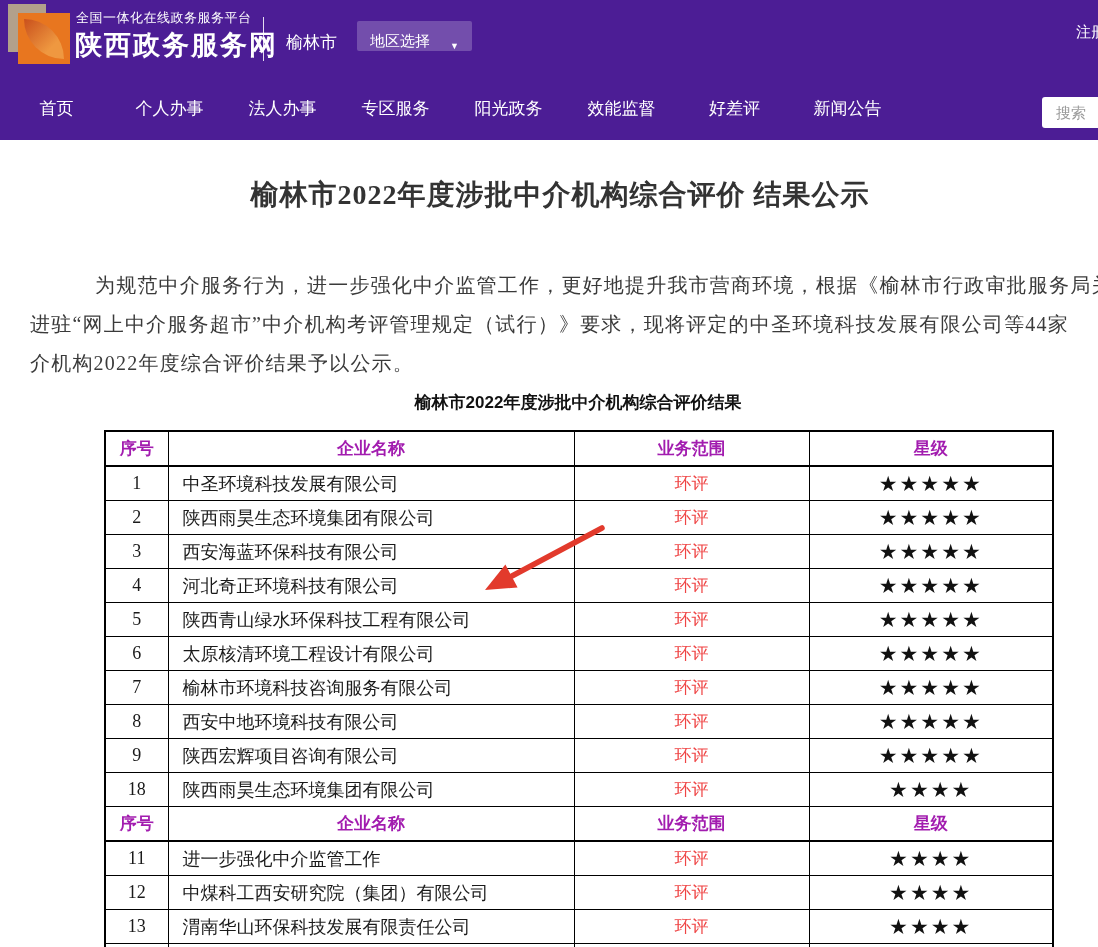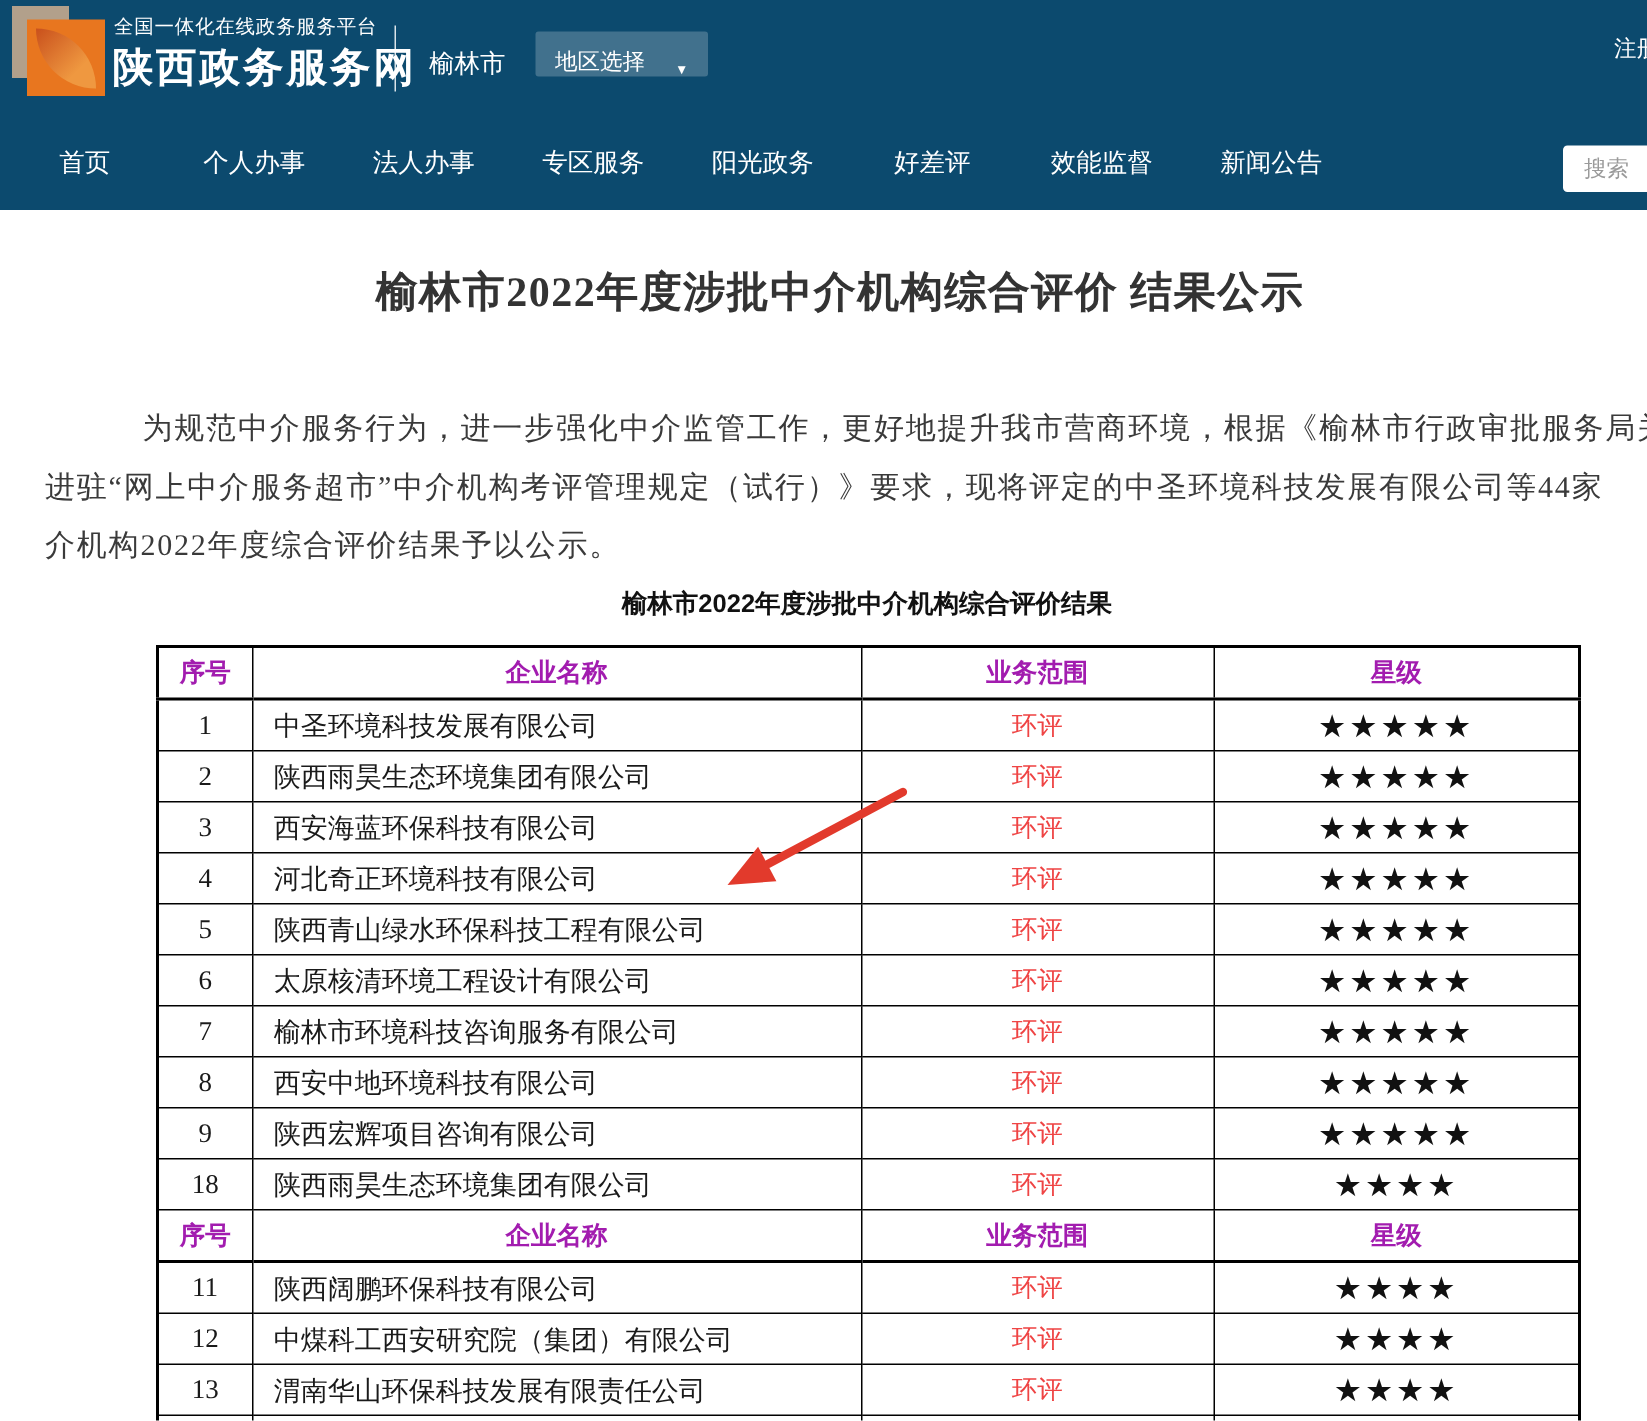--- a/index.html
+++ b/index.html
@@ -4,21 +4,21 @@
 <style>
   html,body{margin:0;padding:0;}
   body{
     position:relative;
     width:1098px;height:947px;
     overflow:hidden;
     background:#ffffff;
     font-family:"Liberation Sans",sans-serif;
   }
   
-  .masthead{position:absolute;top:0;left:0;width:1098px;height:140px;background:#0c4a6e;}
+  .masthead{position:absolute;top:0;left:0;width:1098px;height:140px;background:#4c1d95;}
   .topbar{position:absolute;top:0;left:0;width:100%;height:78px;}
   .logo{position:absolute;left:8px;top:2px;width:64px;height:64px;}
   .logo-tan{position:absolute;left:0;top:2px;width:38px;height:48px;background:#b2a08b;}
   .logo-orange{position:absolute;left:10px;top:11px;width:52px;height:51px;background:#e8761f;}
   .logo-leaf{position:absolute;left:6px;top:6px;width:40px;height:40px;
     background:linear-gradient(135deg,#c9501c 0%,#ef9840 70%);border-radius:0 100% 0 100%;}
   .brand-small{position:absolute;left:76px;top:9px;color:#fff;font-size:13px;letter-spacing:.5px;}
   .brand-large{position:absolute;left:75px;top:27px;color:#fff;font-size:27px;font-weight:bold;letter-spacing:2px;}
   .v-divider{position:absolute;left:263px;top:17px;width:1px;height:44px;background:rgba(255,255,255,.85);}
   .city{position:absolute;left:286px;top:31px;font-size:17px;color:#fff;}
@@ -82,22 +82,22 @@
     <div class="register">注册</div>
   </div>
 
   <div class="nav-row">
     <div class="nav-items">
         <div class="nav-item">首页</div>
         <div class="nav-item">个人办事</div>
         <div class="nav-item">法人办事</div>
         <div class="nav-item">专区服务</div>
         <div class="nav-item">阳光政务</div>
+        <div class="nav-item">效能监督</div>
         <div class="nav-item">好差评</div>
-        <div class="nav-item">效能监督</div>
         <div class="nav-item">新闻公告</div>
       </div>
     <div class="search-box">
       <input class="search-input" type="text" placeholder="搜索" style="">
     </div>
   </div>
 </div>
 
 <div class="article-title">榆林市2022年度涉批中介机构综合评价 结果公示</div>
 
@@ -182,21 +182,21 @@
         <td class="c-stars">★★★★</td>
       </tr>
       <tr>
         <th>序号</th>
         <th>企业名称</th>
         <th>业务范围</th>
         <th>星级</th>
       </tr>
       <tr>
         <td class="c-no">11</td>
-        <td class="c-name">陕西阔鹏环保科技有限公司</td>
+        <td class="c-name">进一步强化中介监管工作</td>
         <td class="c-scope">环评</td>
         <td class="c-stars">★★★★</td>
       </tr>
       <tr>
         <td class="c-no">12</td>
         <td class="c-name">中煤科工西安研究院（集团）有限公司</td>
         <td class="c-scope">环评</td>
         <td class="c-stars">★★★★</td>
       </tr>
       <tr>

